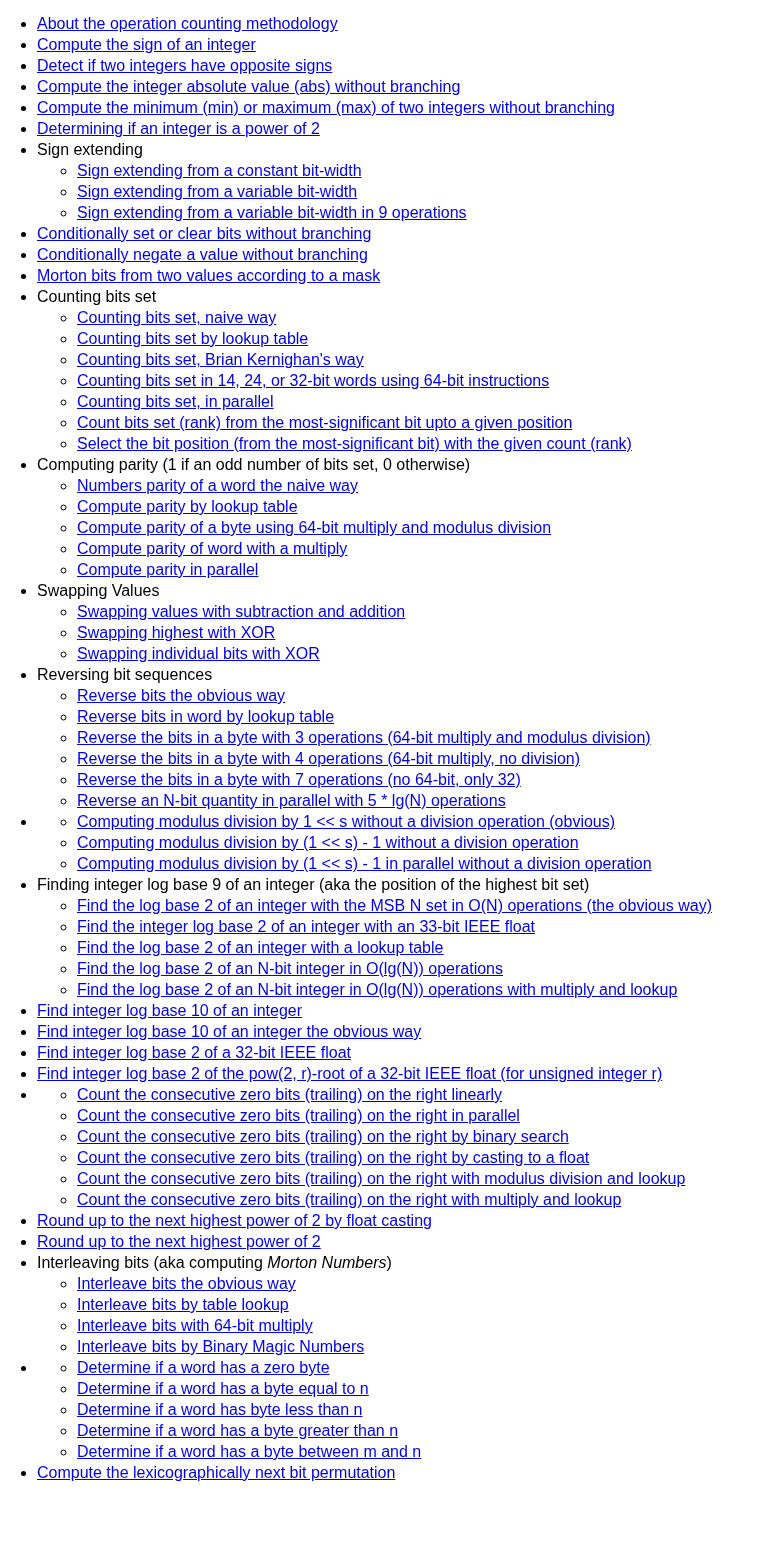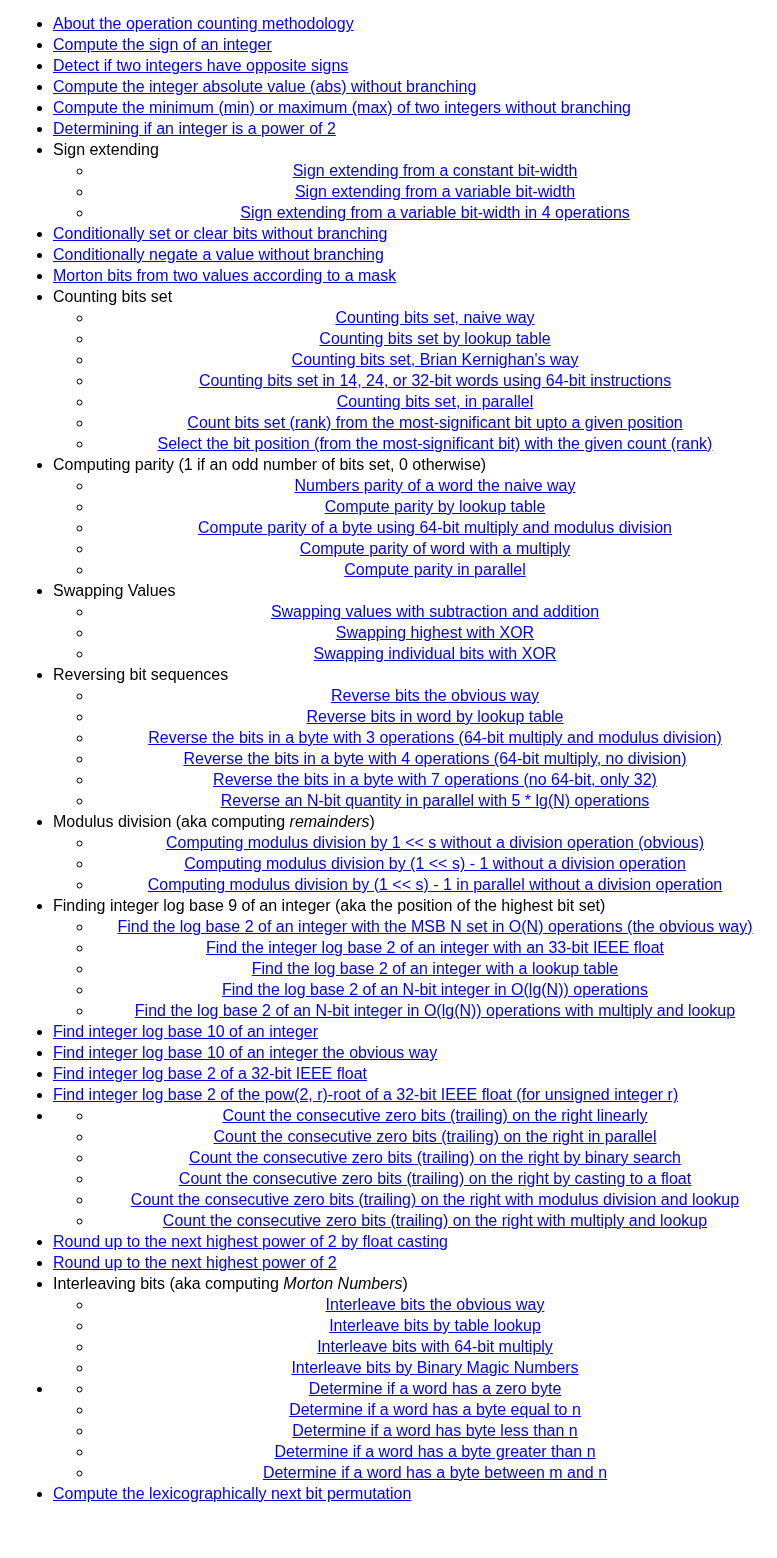--- a/index.html
+++ b/index.html
@@ -16,26 +16,24 @@
     overflow: hidden;
     padding-top: 13px;
     box-sizing: border-box;
   }
   ul.toc {
     margin: 0;
     list-style-type: disc;
   }
   ul.level-1 {
     padding-left: 37px;
-    margin-left: 16px;
   }
   ul.level-2 {
     padding-left: 40px;
     list-style-type: circle;
-    text-align: center;
   }
   li {
     line-height: 21px;
     white-space: nowrap;
   }
   a {
     color: #0000ee;
     text-decoration: underline;
     cursor: pointer;
   }
@@ -50,21 +48,21 @@
     <ul class="toc level-1">
       <li><a href="#">About the operation counting methodology</a></li>
       <li><a href="#">Compute the sign of an integer</a></li>
       <li><a href="#">Detect if two integers have opposite signs</a></li>
       <li><a href="#">Compute the integer absolute value (abs) without branching</a></li>
       <li><a href="#">Compute the minimum (min) or maximum (max) of two integers without branching</a></li>
       <li><a href="#">Determining if an integer is a power of 2</a></li>
       <li><span>Sign extending</span><ul class="toc level-2">
           <li><a href="#">Sign extending from a constant bit-width</a></li>
           <li><a href="#">Sign extending from a variable bit-width</a></li>
-          <li><a href="#">Sign extending from a variable bit-width in 4 operations</a></li>
+          <li><a href="#">Sign extending from a variable bit-width in 9 operations</a></li>
         </ul></li>
       <li><a href="#">Conditionally set or clear bits without branching</a></li>
       <li><a href="#">Conditionally negate a value without branching</a></li>
       <li><a href="#">Morton bits from two values according to a mask</a></li>
       <li><span>Counting bits set</span><ul class="toc level-2">
           <li><a href="#">Counting bits set, naive way</a></li>
           <li><a href="#">Counting bits set by lookup table</a></li>
           <li><a href="#">Counting bits set, Brian Kernighan's way</a></li>
           <li><a href="#">Counting bits set in 14, 24, or 32-bit words using 64-bit instructions</a></li>
           <li><a href="#">Counting bits set, in parallel</a></li>
@@ -84,21 +82,21 @@
           <li><a href="#">Swapping individual bits with XOR</a></li>
         </ul></li>
       <li><span>Reversing bit sequences</span><ul class="toc level-2">
           <li><a href="#">Reverse bits the obvious way</a></li>
           <li><a href="#">Reverse bits in word by lookup table</a></li>
           <li><a href="#">Reverse the bits in a byte with 3 operations (64-bit multiply and modulus division)</a></li>
           <li><a href="#">Reverse the bits in a byte with 4 operations (64-bit multiply, no division)</a></li>
           <li><a href="#">Reverse the bits in a byte with 7 operations (no 64-bit, only 32)</a></li>
           <li><a href="#">Reverse an N-bit quantity in parallel with 5 * lg(N) operations</a></li>
         </ul></li>
-      <li><span><span>Modulus division (aka computing </span><em>remainders</em><span>)</span></span><ul class="toc level-2">
+      <li><ul class="toc level-2">
           <li><a href="#">Computing modulus division by 1 &lt;&lt; s without a division operation (obvious)</a></li>
           <li><a href="#">Computing modulus division by (1 &lt;&lt; s) - 1 without a division operation</a></li>
           <li><a href="#">Computing modulus division by (1 &lt;&lt; s) - 1 in parallel without a division operation</a></li>
         </ul></li>
       <li><span>Finding integer log base 9 of an integer (aka the position of the highest bit set)</span><ul class="toc level-2">
           <li><a href="#">Find the log base 2 of an integer with the MSB N set in O(N) operations (the obvious way)</a></li>
           <li><a href="#">Find the integer log base 2 of an integer with an 33-bit IEEE float</a></li>
           <li><a href="#">Find the log base 2 of an integer with a lookup table</a></li>
           <li><a href="#">Find the log base 2 of an N-bit integer in O(lg(N)) operations</a></li>
           <li><a href="#">Find the log base 2 of an N-bit integer in O(lg(N)) operations with multiply and lookup</a></li>

